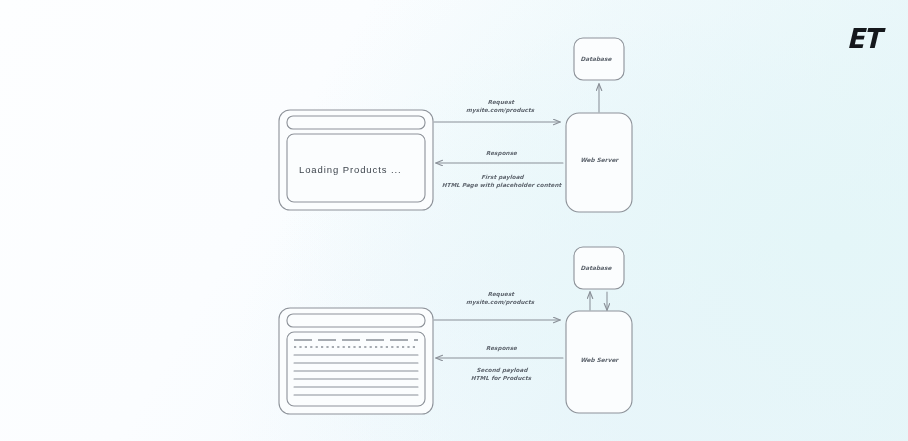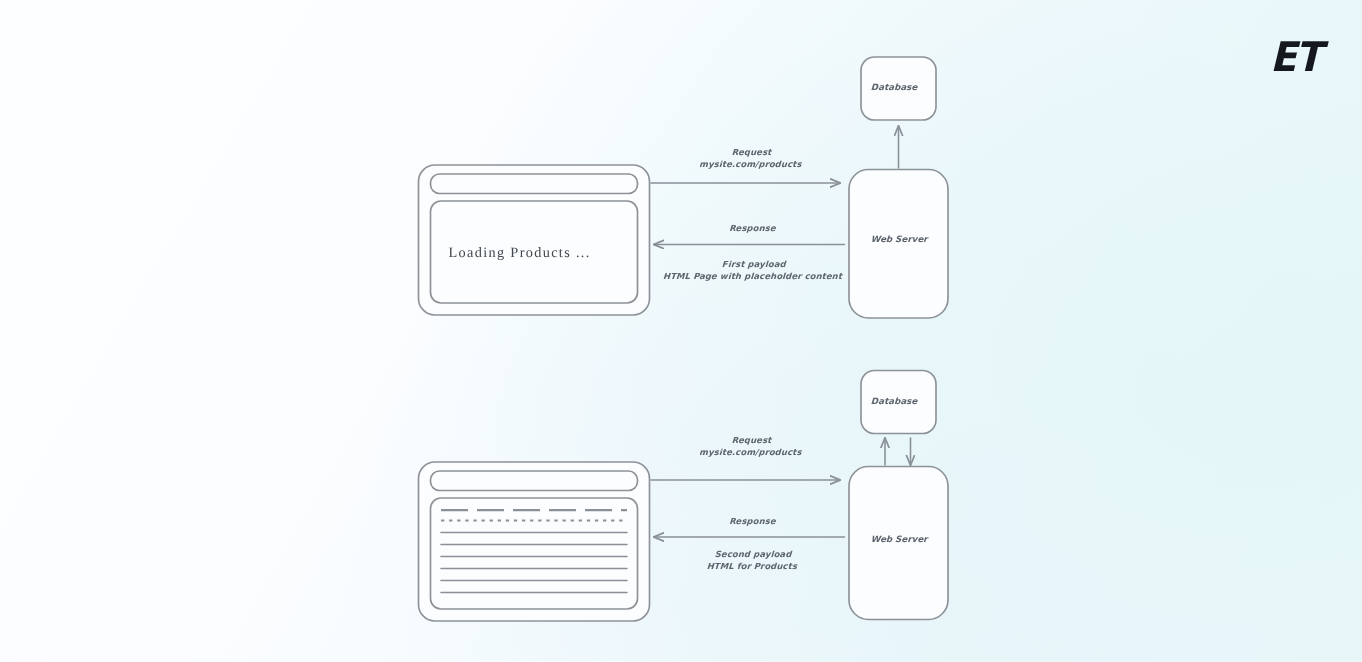--- a/index.html
+++ b/index.html
@@ -36,21 +36,21 @@
     font-family:"DejaVu Sans",sans-serif;
     font-size:5.8px;
     color:#5d646d;
     font-style:italic;
     font-weight:600;
     transform:skewX(-6deg);
     white-space:nowrap;
   }
   .loading-text{
     position:absolute;
-    font-family:Liberation Serif, serif;
+    font-family:Liberation Sans, sans-serif;
     font-size:9.5px;
     color:#3f464e;
     letter-spacing:.9px;
     white-space:nowrap;
   }
   #logo{
     position:absolute;right:26px;top:24px;
     font-family:"DejaVu Sans",sans-serif;
     font-size:26px;font-weight:bold;font-style:italic;
     color:#15181c;letter-spacing:-1px;

